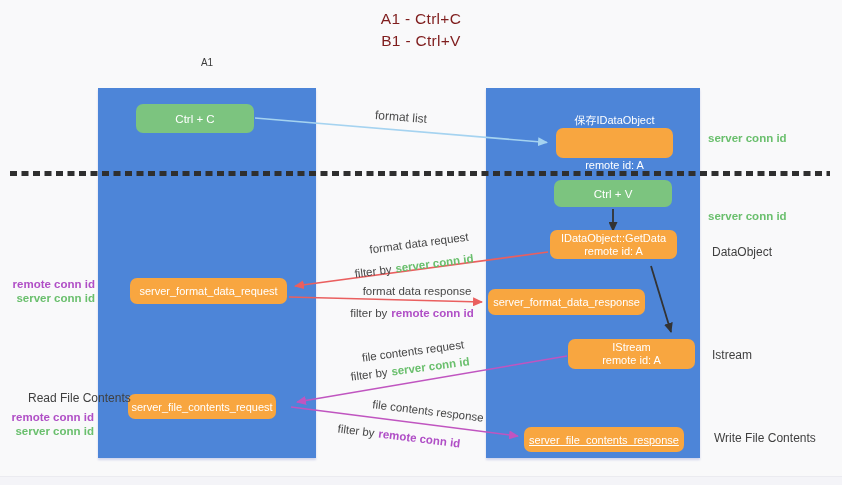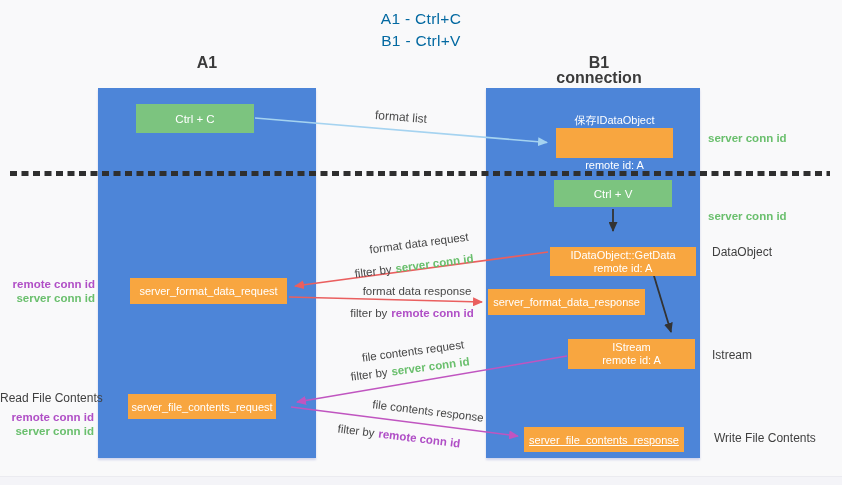--- a/index.html
+++ b/index.html
@@ -8,38 +8,38 @@
     background:#f9f9fa;
     width:842px; height:485px;
     overflow:hidden;
   }
   #canvas { position:relative; width:842px; height:485px; background:#f9f9fa; }
 
   .abs { position:absolute; }
 
   .diagram-title {
     left:0; right:0; top:8px; text-align:center;
-    font-size:15.5px; line-height:22px; color:#0369a1; letter-spacing:.3px;
+    font-size:15.5px; line-height:22px; color:#7f1d1d; letter-spacing:.3px;
   }
 
   .col-header {
-    width:120px; text-align:center; font-size:16px; line-height:14.5px; color:#3b3b3b;font-weight:bold;
+    width:120px; text-align:center; font-size:10px; line-height:14.5px; color:#3b3b3b;
   }
 
   .lifeline {
     background:#4d85d8;
     box-shadow:0 2px 2px rgba(110,125,200,.28);
   }
 
   svg.overlay { position:absolute; left:0; top:0; width:842px; height:485px; pointer-events:none; }
 
   .box {
     position:absolute; display:flex; flex-direction:column;
     align-items:center; justify-content:center;
-    color:#fff; text-align:center; border-radius:0;
+    color:#fff; text-align:center; border-radius:7px;
   }
   .box.green  { background:#7cc47f; font-size:11.5px; }
   .box.orange { background:#f8a640; }
   .box .bx-line { line-height:13px; font-size:11px; }
   .box.single { font-size:11px; }
 
   .lbl {
     position:absolute; white-space:nowrap;
     font-size:11.5px; color:#474747;
     transform:translate(-50%,-50%);
@@ -67,24 +67,20 @@
 
 <div id="canvas">
 
   <div class="abs diagram-title">
     <div>A1 - Ctrl+C</div>
     <div>B1 - Ctrl+V</div>
   </div>
 
   <div class="abs col-header" style="left:147px; top:56px;">
     <div>A1</div>
-  </div>
-  <div class="abs col-header" style="left:539px; top:56px;">
-    <div>B1</div>
-    <div>connection</div>
   </div>
 
   <div class="abs lifeline" style="left:98px; top:88px; width:218px; height:370px;"></div>
   <div class="abs lifeline" style="left:486px; top:88px; width:214px; height:370px;"></div>
 
   <svg class="overlay" viewBox="0 0 842 485">
     <defs>
       <marker id="mblue" markerUnits="userSpaceOnUse" markerWidth="11" markerHeight="9" refX="9" refY="4.5" orient="auto">
         <path d="M0,0 L10,4.5 L0,9 Z" fill="#a5d3f0"></path>
       </marker>
@@ -116,21 +112,21 @@
 
   <div class="box orange" style="left:556px; top:128px; width:117px; height:30px;gap:32px;">
     <div class="bx-line">保存IDataObject</div>
     <div class="bx-line">remote id: A</div>
   </div>
 
   <div class="box green" style="left:554px; top:180px; width:118px; height:27px;">
     <div>Ctrl + V</div>
   </div>
 
-  <div class="box orange" style="left:550px; top:247px; width:146px; height:29px;">
+  <div class="box orange" style="left:550px; top:230px; width:127px; height:29px;">
     <div class="bx-line">IDataObject::GetData</div>
     <div class="bx-line">remote id: A</div>
   </div>
 
   <div class="box orange single" style="left:130px; top:278px; width:157px; height:26px;">
     <div>server_format_data_request</div>
   </div>
 
   <div class="box orange single" style="left:488px; top:289px; width:157px; height:26px;">
     <div>server_format_data_response</div>
@@ -175,21 +171,21 @@
   <div class="side-lbl green" style="left:708px; top:210px;">server conn id</div>
   <div class="side-lbl" style="left:712px; top:245px;">DataObject</div>
   <div class="side-lbl" style="left:712px; top:348px;">Istream</div>
   <div class="side-lbl" style="left:714px; top:431px;">Write File Contents</div>
 
   <div class="side-block" style="left:10px; top:278px; width:85px;">
     <div class="purple">remote conn id</div>
     <div class="green">server conn id</div>
   </div>
 
-  <div class="side-lbl" style="left:0px; top:391px; width:93px; text-align:right;">Read File Contents</div>
+  <div class="side-lbl" style="left:0px; top:391px; width:93px; text-align:right;padding-left:28px;">Read File Contents</div>
 
   <div class="side-block" style="left:9px; top:411px; width:85px;">
     <div class="purple">remote conn id</div>
     <div class="green">server conn id</div>
   </div>
 
   <div class="abs bottom-strip"></div>
 
 </div>
 

